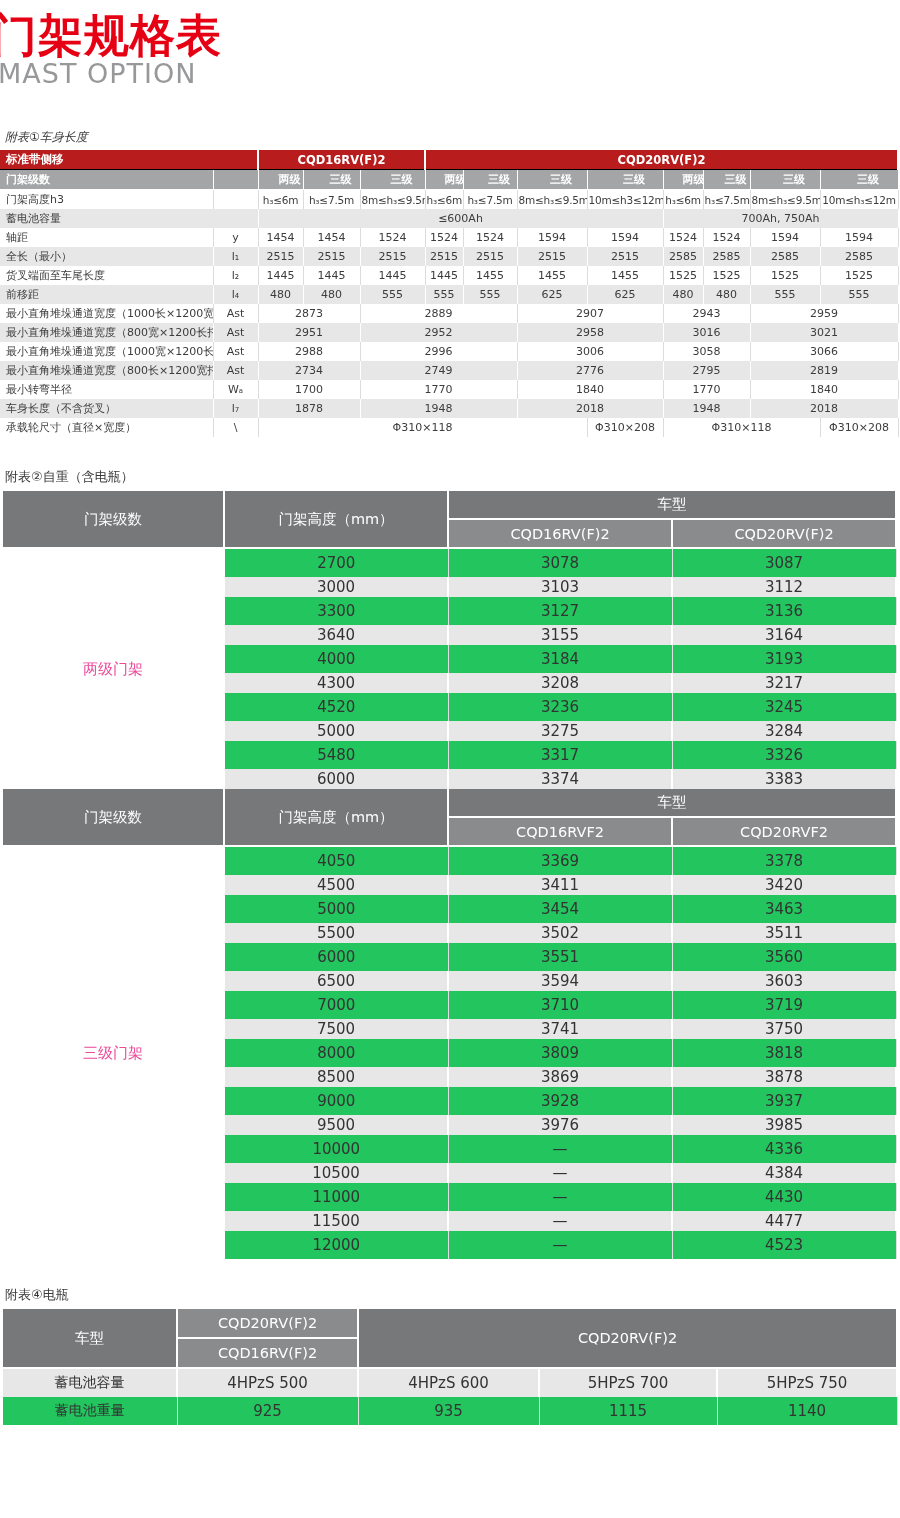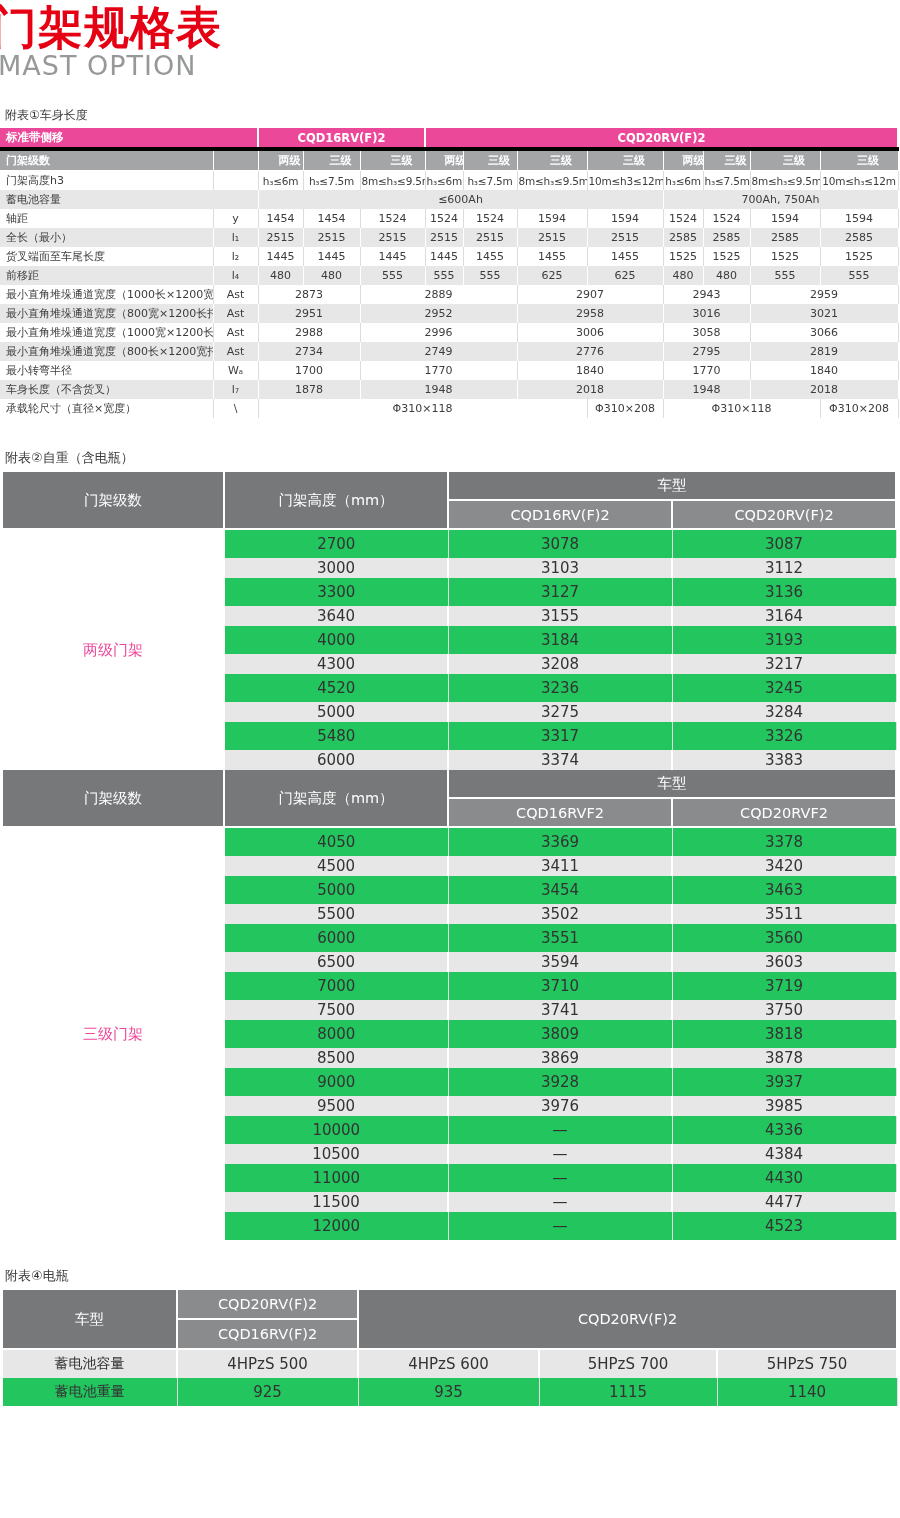--- a/index.html
+++ b/index.html
@@ -1,35 +1,35 @@
 <!DOCTYPE html>
 <html><head>
 <meta charset="utf-8">
 <style>
   html,body{margin:0;padding:0;background:#fff;}
   body{font-family:"DejaVu Sans","Liberation Sans",sans-serif;color:#3a3a3a;}
   .page{width:900px;height:1518px;overflow:hidden;position:relative;background:#fff;}
 
   
-  .hdr{padding-top:5px;}
+  .hdr{padding-top:13px;}
   .title-cn{color:#e60013;font-size:45px;line-height:1.0;font-weight:bold;margin:0 0 0 -8px;letter-spacing:1px;}
   .title-en{color:#97989a;font-size:27px;line-height:1.0;font-weight:500;margin:2px 0 0 -2px;letter-spacing:1px;}
 
   .cap{font-size:12px;color:#3a3a3a;}
-  .cap1{margin:28px 0 4px 5px;}
+  .cap1{margin:42px 0 4px 5px;font-style:italic;}
   .cap2{margin:31px 0 5px 5px;font-size:13px;}
   .cap4{margin:27px 0 5px 5px;font-size:13px;}
 
   table{border-collapse:collapse;table-layout:fixed;}
   td{text-align:center;vertical-align:middle;white-space:nowrap;overflow:hidden;padding:0 1px;}
 
   
   #t1{width:898px;font-size:11px;color:#3c3c3c;}
   #t1 td{height:19px;}
-  .h1c{background:#ec4899;color:#fff;font-weight:bold;border-right:2px solid #fff;border-bottom:4px solid #000000;font-size:11.5px;}
+  .h1c{background:#b91c1c;color:#fff;font-weight:bold;border-right:2px solid #fff;border-bottom:1px solid #000000;font-size:11.5px;}
   .h2c{background:#a4a5a7;color:#fff;font-weight:bold;border-right:1px solid #fff;border-bottom:1px solid #fff;padding-left:19px;}
   .rw{background:#fff;border-right:1px solid #dcdcdc;}
   .rg{background:#e7e7e8;border-right:1px solid #fff;}
   .lft{text-align:left;padding-left:6px;}
   .hts{font-size:10.5px;letter-spacing:-0.2px;}
 
   
   #t2{width:893px;margin-left:3px;font-size:15px;color:#333;}
   #t4{width:894px;margin-left:3px;font-size:15px;color:#333;}
   .hA{background:#77787a;color:#ffffff;border-right:2px solid #fff;border-bottom:2px solid #fff;height:27px;font-size:14.5px;}

